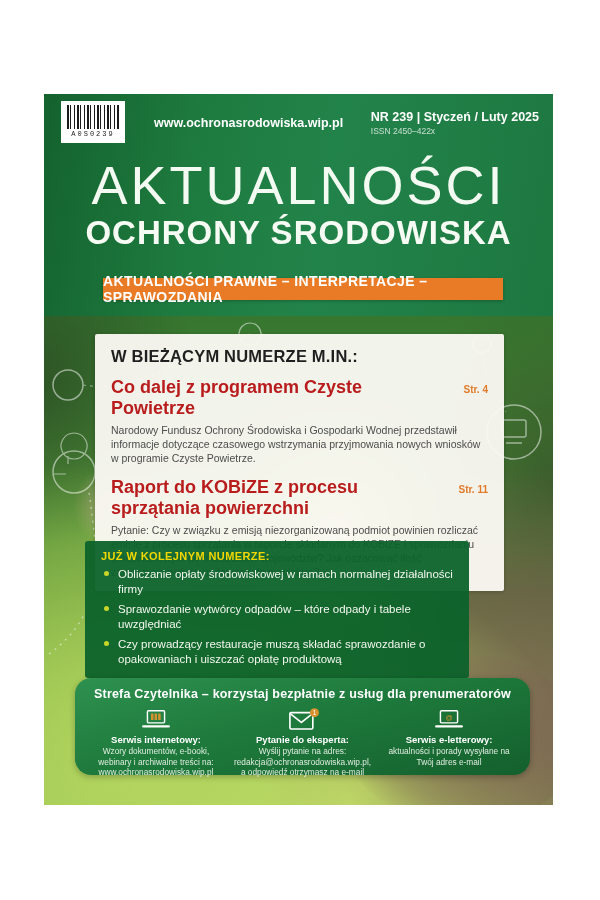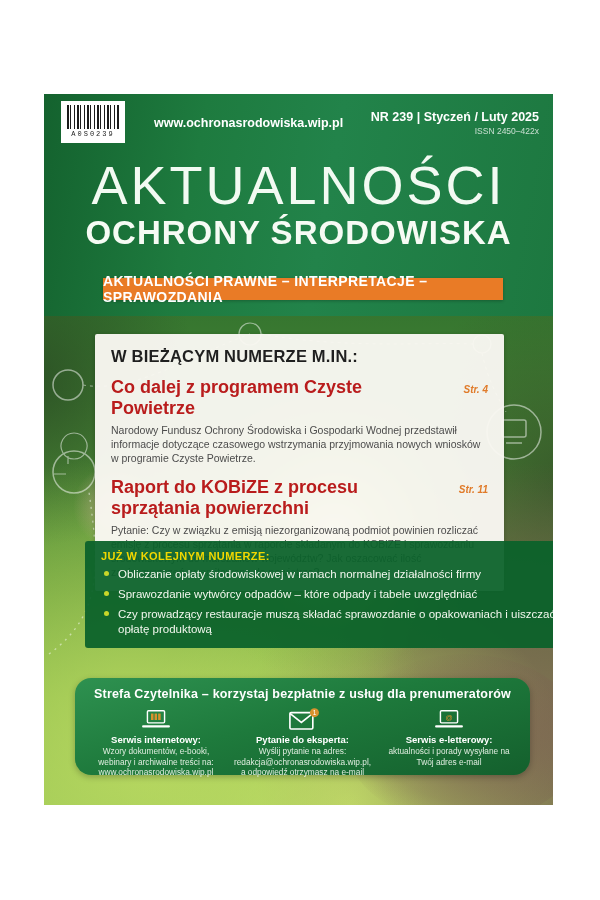--- a/index.html
+++ b/index.html
@@ -30,42 +30,42 @@
 
   
   .masthead { position:absolute; left:0; top:0; width:100%; height:222px;
     background:linear-gradient(100deg, #14622e 0%, #1e7b3f 30%, #22834a 55%, #1d7840 100%); }
   .top-row { position:relative; height:50px; }
   .barcode { position:absolute; left:17px; top:7px; width:64px; height:42px; background:#fff; padding:4px 6px 2px 6px; }
   .bars { height:24px;
     background:repeating-linear-gradient(90deg,#1a1a1a 0 2px,#fff 2px 3px,#1a1a1a 3px 4px,#fff 4px 7px,#1a1a1a 7px 8px,#fff 8px 10px); }
   .barcode-num { font-size:7px; letter-spacing:2px; color:#222; text-align:center; background:#fff; margin-top:1px; font-family:"Liberation Mono", monospace; }
   .site-url { position:absolute; left:110px; top:22px; color:#fff; font-weight:bold; font-size:12.5px; }
-  .issue-block { position:absolute; right:14px; top:16px; text-align:right; color:#fff; }
+  .issue-block { position:absolute; right:14px; top:16px; text-align:left; color:#fff; }
   .issue-no { font-size:12.5px; font-weight:bold; }
   .issn { font-size:8.5px; opacity:.75; margin-top:2px; }
   .title1 { margin-top:14px; text-align:center; color:#f2faf2; font-size:54px; font-weight:400; letter-spacing:3px; line-height:1; }
   .title2 { text-align:center; color:#f6fbf4; font-size:33px; font-weight:bold; letter-spacing:1px; line-height:1.15; margin-top:2px; }
 
   .tagline { position:absolute; left:59px; top:184px; width:400px; height:22px; background:#e97b26;
     color:#fff; font-weight:bold; font-size:14px; letter-spacing:.4px; display:flex; align-items:center; justify-content:center;
     box-shadow:0 1px 3px rgba(0,0,0,.25); }
 
   
   .white-box { position:absolute; left:51px; top:240px; width:409px; background:rgba(250,248,243,.96);
     padding:13px 16px 12px 16px; border-radius:2px; box-shadow:0 1px 4px rgba(0,0,0,.2); }
   .wb-heading { font-size:16.5px; font-weight:800; color:#1f1f1f; letter-spacing:.2px; }
   .article { margin-top:11px; }
   .art-row { display:flex; align-items:baseline; justify-content:space-between; }
   .art-title { font-size:18px; font-weight:bold; color:#b91c1c; }
-  .art-page { font-size:10px; font-weight:bold; color:#e07b2a; white-space:nowrap; margin-left:24px;font-style:italic; }
+  .art-page { font-size:10px; font-weight:bold; color:#e07b2a; white-space:nowrap; margin-left:24px; }
   .art-sum { font-size:10.5px; color:#4c4c4c; line-height:1.35; margin-top:4px; }
 
   
-  .next-box { position:absolute; left:41px; top:447px; width:516px; background:rgba(11,98,43,.94);
+  .next-box { position:absolute; left:41px; top:447px; width:384px; background:rgba(11,98,43,.94);
     padding:9px 16px 11px 16px; border-radius:3px; }
   .nb-heading { color:#f2d800; font-weight:bold; font-size:11px; letter-spacing:.4px; }
   .nb-list { list-style:none; margin-top:5px; }
   .nb-list li { position:relative; color:#f2f7ee; font-size:11.5px; line-height:1.3; padding-left:17px; margin-top:5px; }
   .nb-list li .dot { position:absolute; left:3px; top:4px; width:5px; height:5px; border-radius:50%; background:#c8d62a; }
 
   
   .reader-panel { position:absolute; left:31px; top:584px; width:455px; height:97px; border-radius:16px;
     background:linear-gradient(165deg,#2e9150 0%, #1e7a3c 45%, #14602d 100%); box-shadow:0 2px 6px rgba(0,0,0,.25); }
   .rp-heading { text-align:center; color:#fff; font-size:12.5px; font-weight:bold; letter-spacing:.2px; padding-top:9px; }

